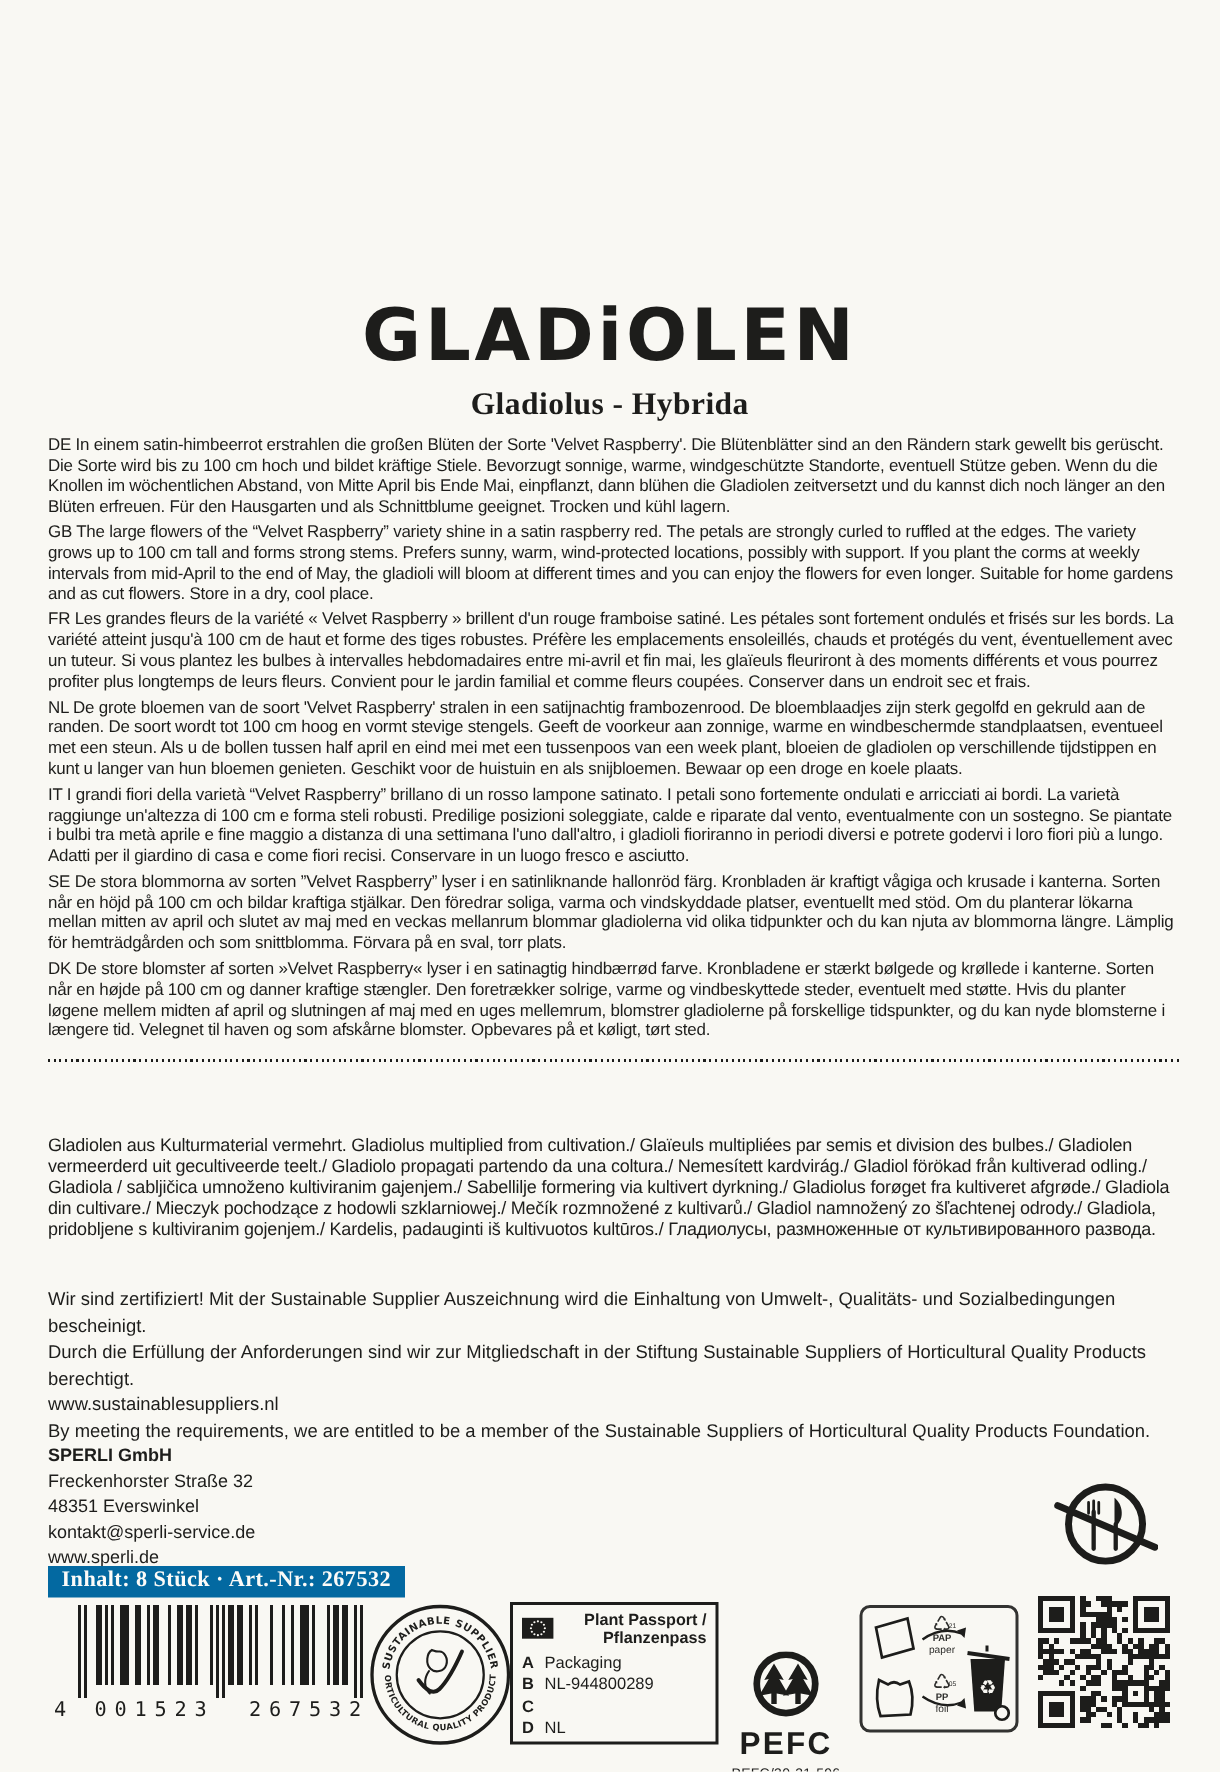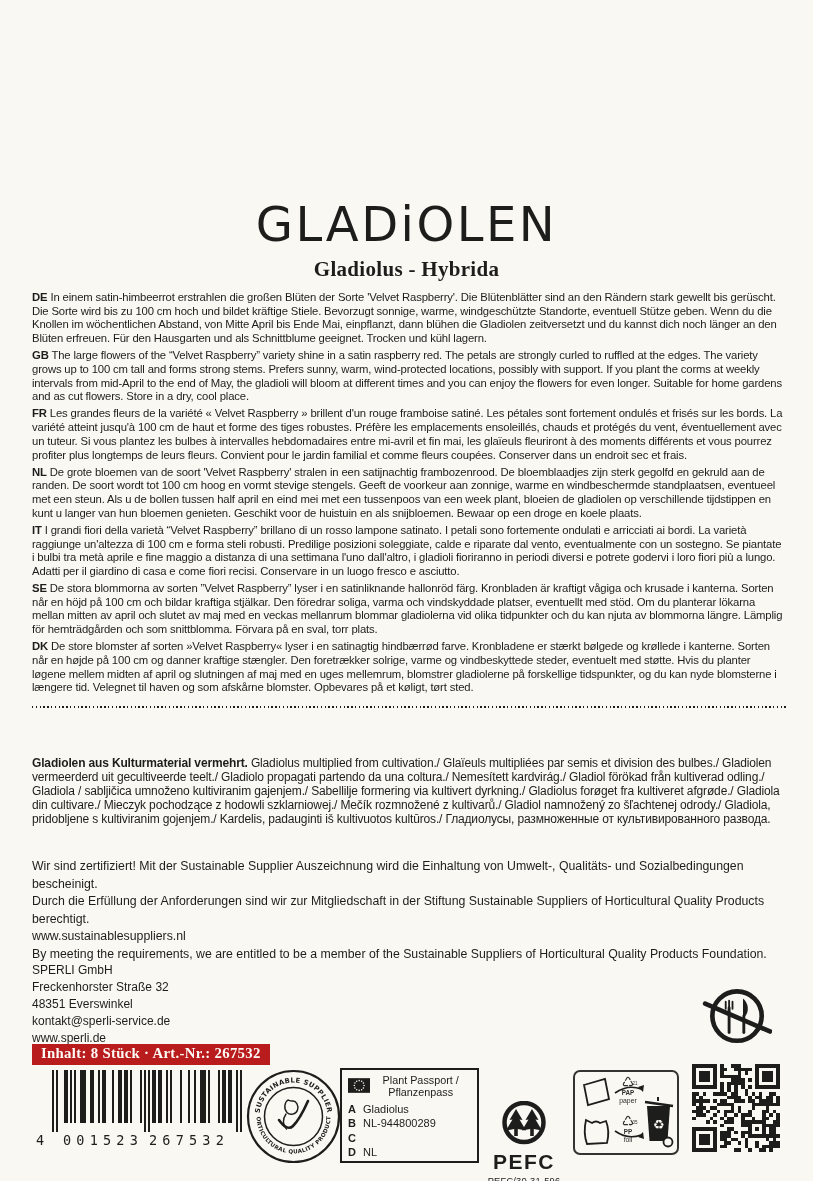--- a/index.html
+++ b/index.html
@@ -1,41 +1,41 @@
 <!DOCTYPE html>
 <html><head>
 <meta charset="utf-8">
 <style>
 *{margin:0;padding:0;box-sizing:border-box}
 html,body{width:813px;height:1181px}
 body{position:relative;background:#f9f8f3;color:#1d1d1b;font-family:"Liberation Sans","DejaVu Sans",sans-serif}
 .abs{position:absolute}
 .header{left:0;top:200px;width:100%;text-align:center}
-.title{font-family:"DejaVu Sans",sans-serif;font-weight:400;font-size:48px;letter-spacing:2.5px;line-height:1}
+.title{font-family:"DejaVu Sans",sans-serif;font-weight:700;font-size:48px;letter-spacing:2.5px;line-height:1}
 .subtitle{margin-top:9px;font-family:"Liberation Serif","DejaVu Serif",serif;font-weight:700;font-size:21px;letter-spacing:.3px}
 .descs{left:32px;top:291px;width:754px;font-size:11.3px;line-height:13.7px;letter-spacing:-.15px}
 .desc{margin-bottom:3.4px}
-.lang{font-weight:700}
+.lang{font-weight:400}
 .rule{left:32px;top:706px;width:754px;height:2px;background:repeating-linear-gradient(90deg,#1d1d1b 0 1.4px,transparent 1.4px 3.8px)}
 .prop{left:32px;top:756px;width:754px;font-size:12px;line-height:14.1px;letter-spacing:-.15px}
 .cert{left:32px;top:858px;width:754px;font-size:12.3px;line-height:17.6px}
 .addr{left:32px;top:962px;font-size:12px;line-height:16.9px}
-.addr .name{font-weight:400}
-.cbar{left:32px;top:1044px;display:inline-block;background:#b91c1c;color:#fcfbf8;font-family:"Liberation Serif","DejaVu Serif",serif;font-weight:700;font-size:14.8px;padding:1px 9px 3px;letter-spacing:.3px}
+.addr .name{font-weight:700}
+.cbar{left:32px;top:1044px;display:inline-block;background:#0369a1;color:#fcfbf8;font-family:"Liberation Serif","DejaVu Serif",serif;font-weight:700;font-size:14.8px;padding:1px 9px 3px;letter-spacing:.3px}
 .barcode{left:36px;top:1070px;width:216px;height:80px}
 .barcode svg{position:absolute;left:16px;top:0;shape-rendering:crispEdges;fill:#1d1d1b}
 .barcode .digit{position:absolute;bottom:2px;font-family:"DejaVu Sans Mono","Liberation Mono",monospace;font-size:13.5px}
 #d0{left:0}
 #d1{left:27px;letter-spacing:5.2px}
-#d2{left:113px;letter-spacing:5.2px}
+#d2{left:130px;letter-spacing:5.2px}
 .badge{left:246px;top:1069px;width:95px;height:95px}
 .badge text{font-family:"DejaVu Sans",sans-serif;font-weight:700;fill:#1d1d1b}
 .passport{left:340px;top:1068px;width:139px;height:95px;border:2px solid #1d1d1b;padding:5px 6px 0 6px}
 .pp-head{display:flex;justify-content:space-between;align-items:flex-start;margin-bottom:4px}
-.pp-title{font-weight:400;font-size:10.8px;line-height:11.5px;text-align:center}
+.pp-title{font-weight:700;font-size:10.8px;line-height:11.5px;text-align:right}
 .pp-row{display:flex;font-size:11px;line-height:14.3px}
 .pp-key{font-weight:700;width:15px}
 .pefc{left:480px;top:1101px;width:88px;text-align:center}
 .pefc-name{font-weight:700;font-size:21px;letter-spacing:1.5px;line-height:1;margin-top:2px}
 .pefc-code{font-size:9.3px;margin-top:4px;letter-spacing:.2px}
 .pefc-pkg{font-size:9.5px;margin-top:13px}
 .pkg{left:573px;top:1070px;width:106px;height:85px;border:2px solid #333331;border-radius:7px}
 .pkg svg{position:absolute;inset:0}
 .pkg .col{position:absolute;left:39px;width:28px;text-align:center;color:#2c2c2a}
 .c1{top:3px}.c2{top:42px}
@@ -184,21 +184,21 @@
           <circle cx="12.5" cy="4.44" r="1.1"></circle>
           <circle cx="16" cy="3.5" r="1.1"></circle>
           <circle cx="19.5" cy="4.44" r="1.1"></circle>
           <circle cx="22.06" cy="7" r="1.1"></circle>
       </g>
     </svg>
     <div class="pp-title">Plant Passport / Pflanzenpass</div>
   </div>
   <div class="pp-row">
       <span class="pp-key">A</span>
-      <span>Gladiolus</span>
+      <span>Packaging</span>
     </div>
   <div class="pp-row">
       <span class="pp-key">B</span>
       <span>NL-944800289</span>
     </div>
   <div class="pp-row">
       <span class="pp-key">C</span>
       <span></span>
     </div>
   <div class="pp-row">

